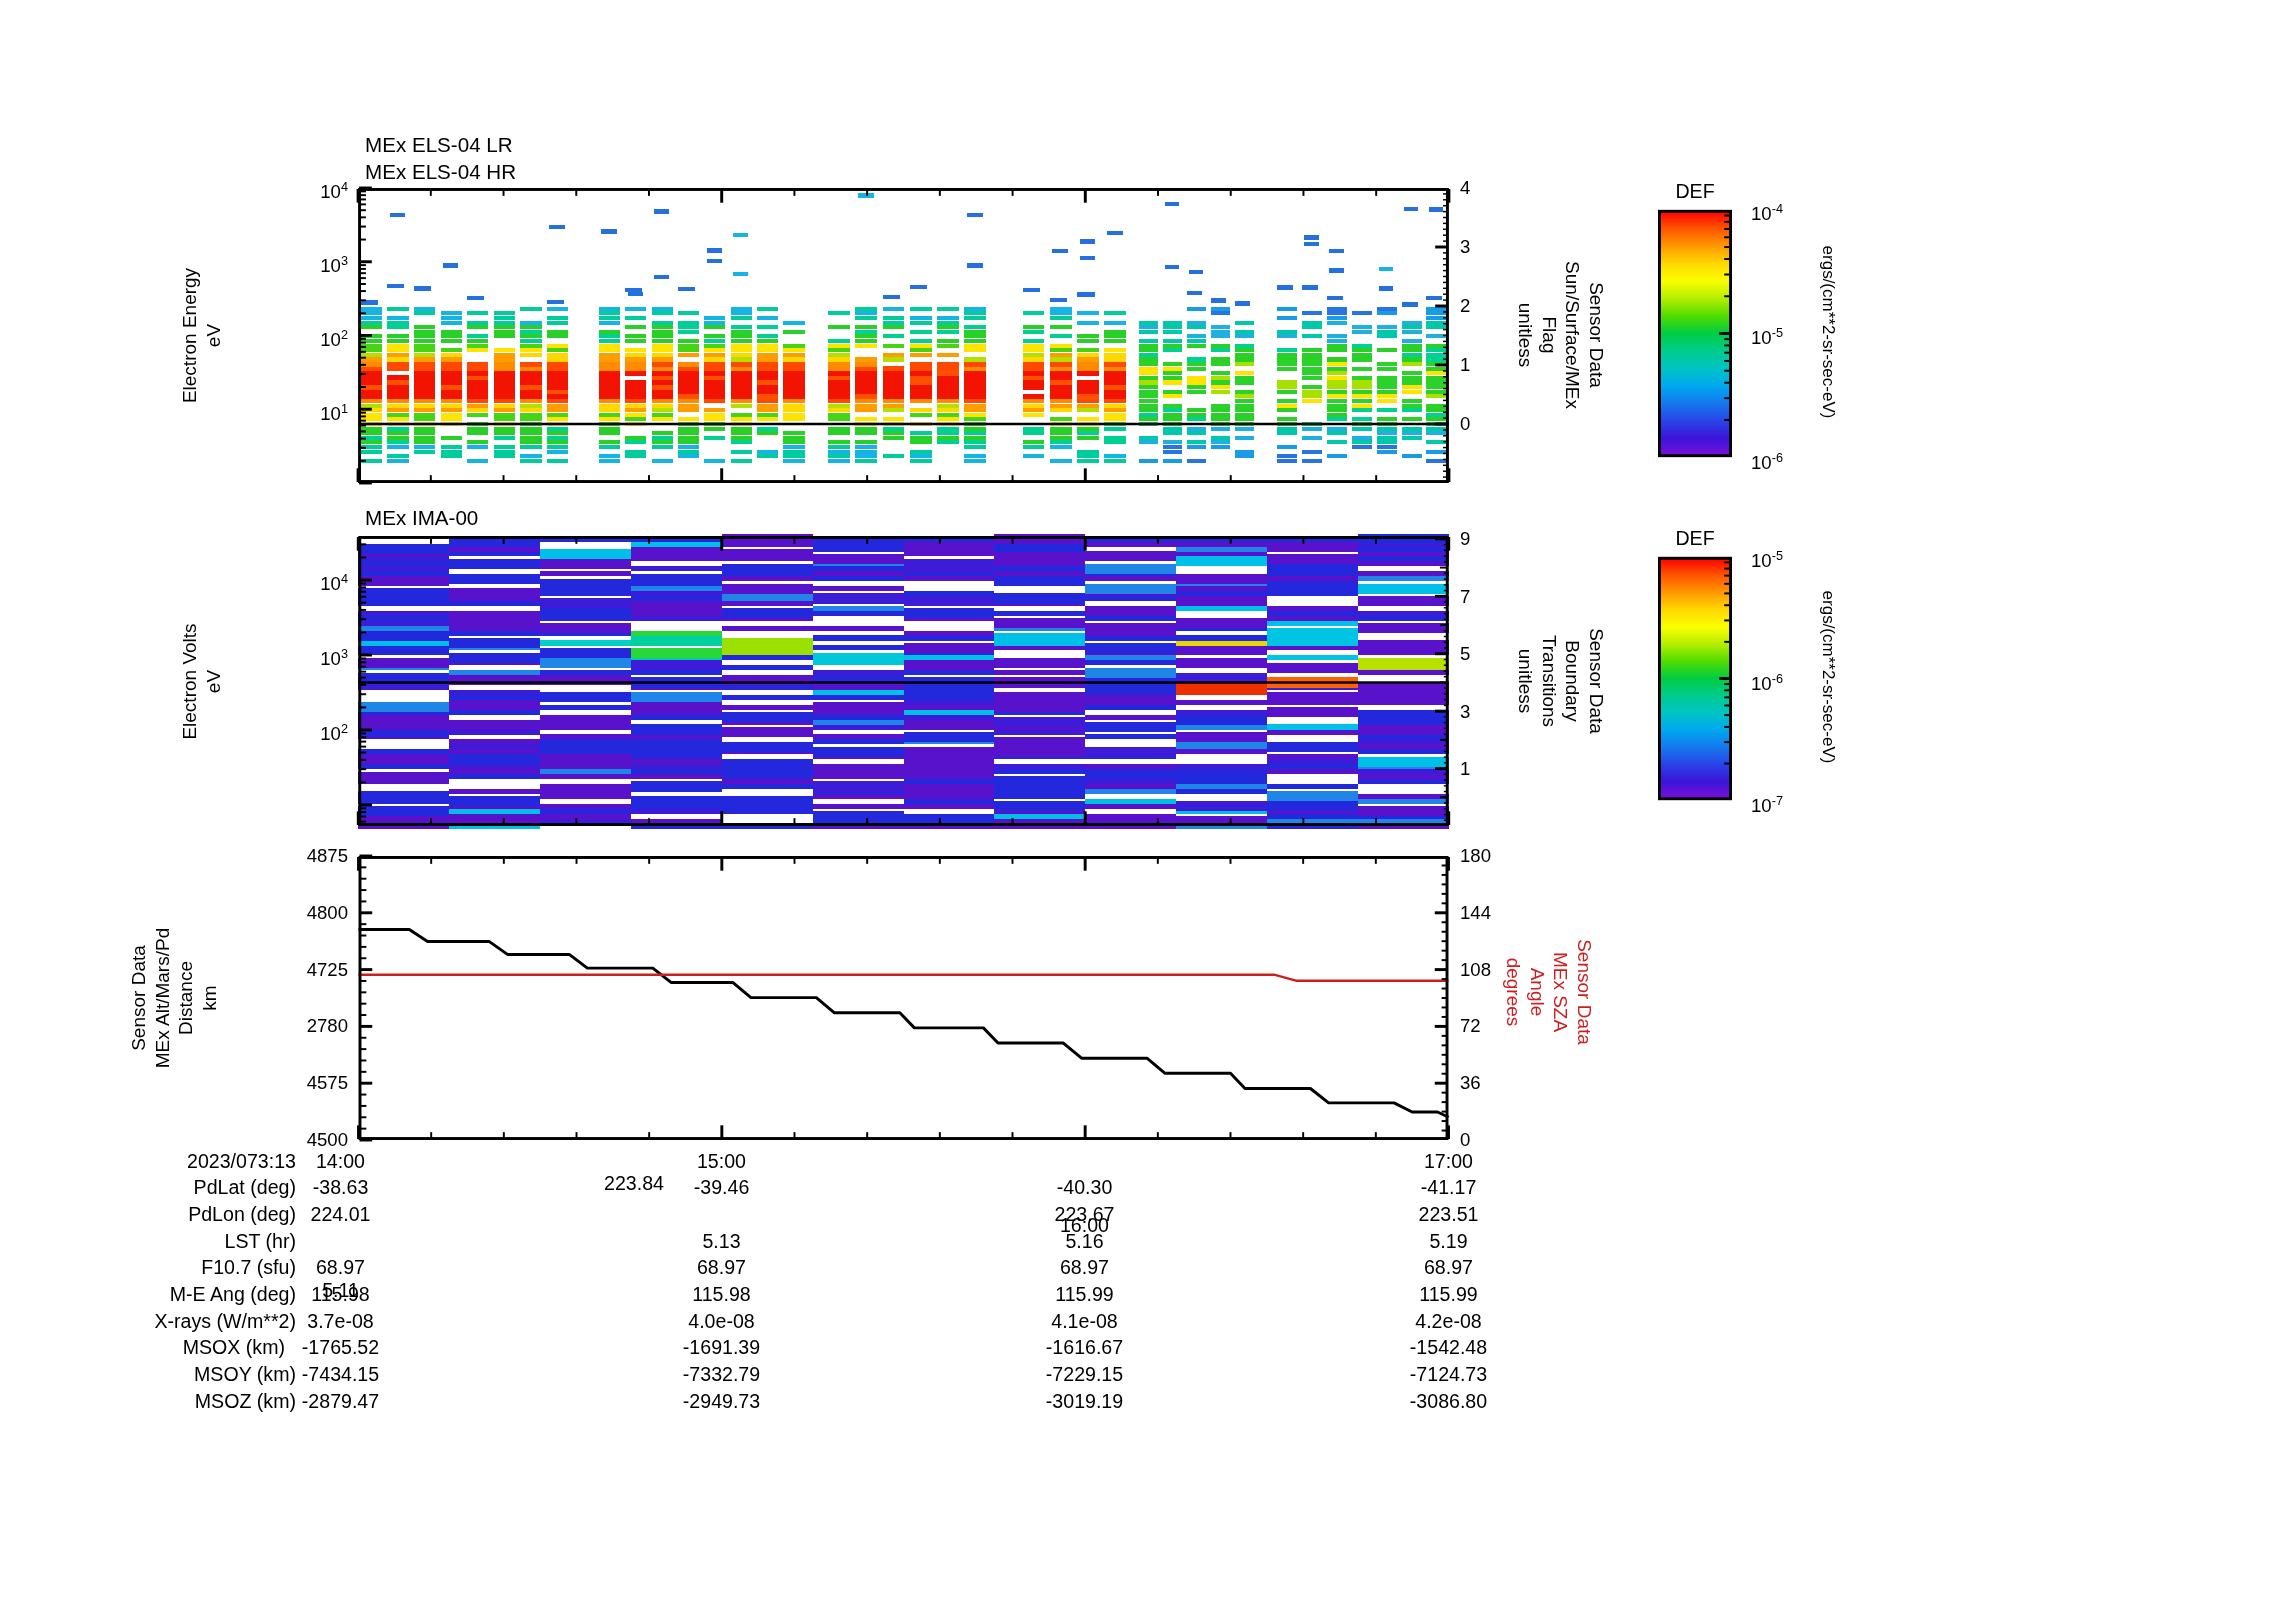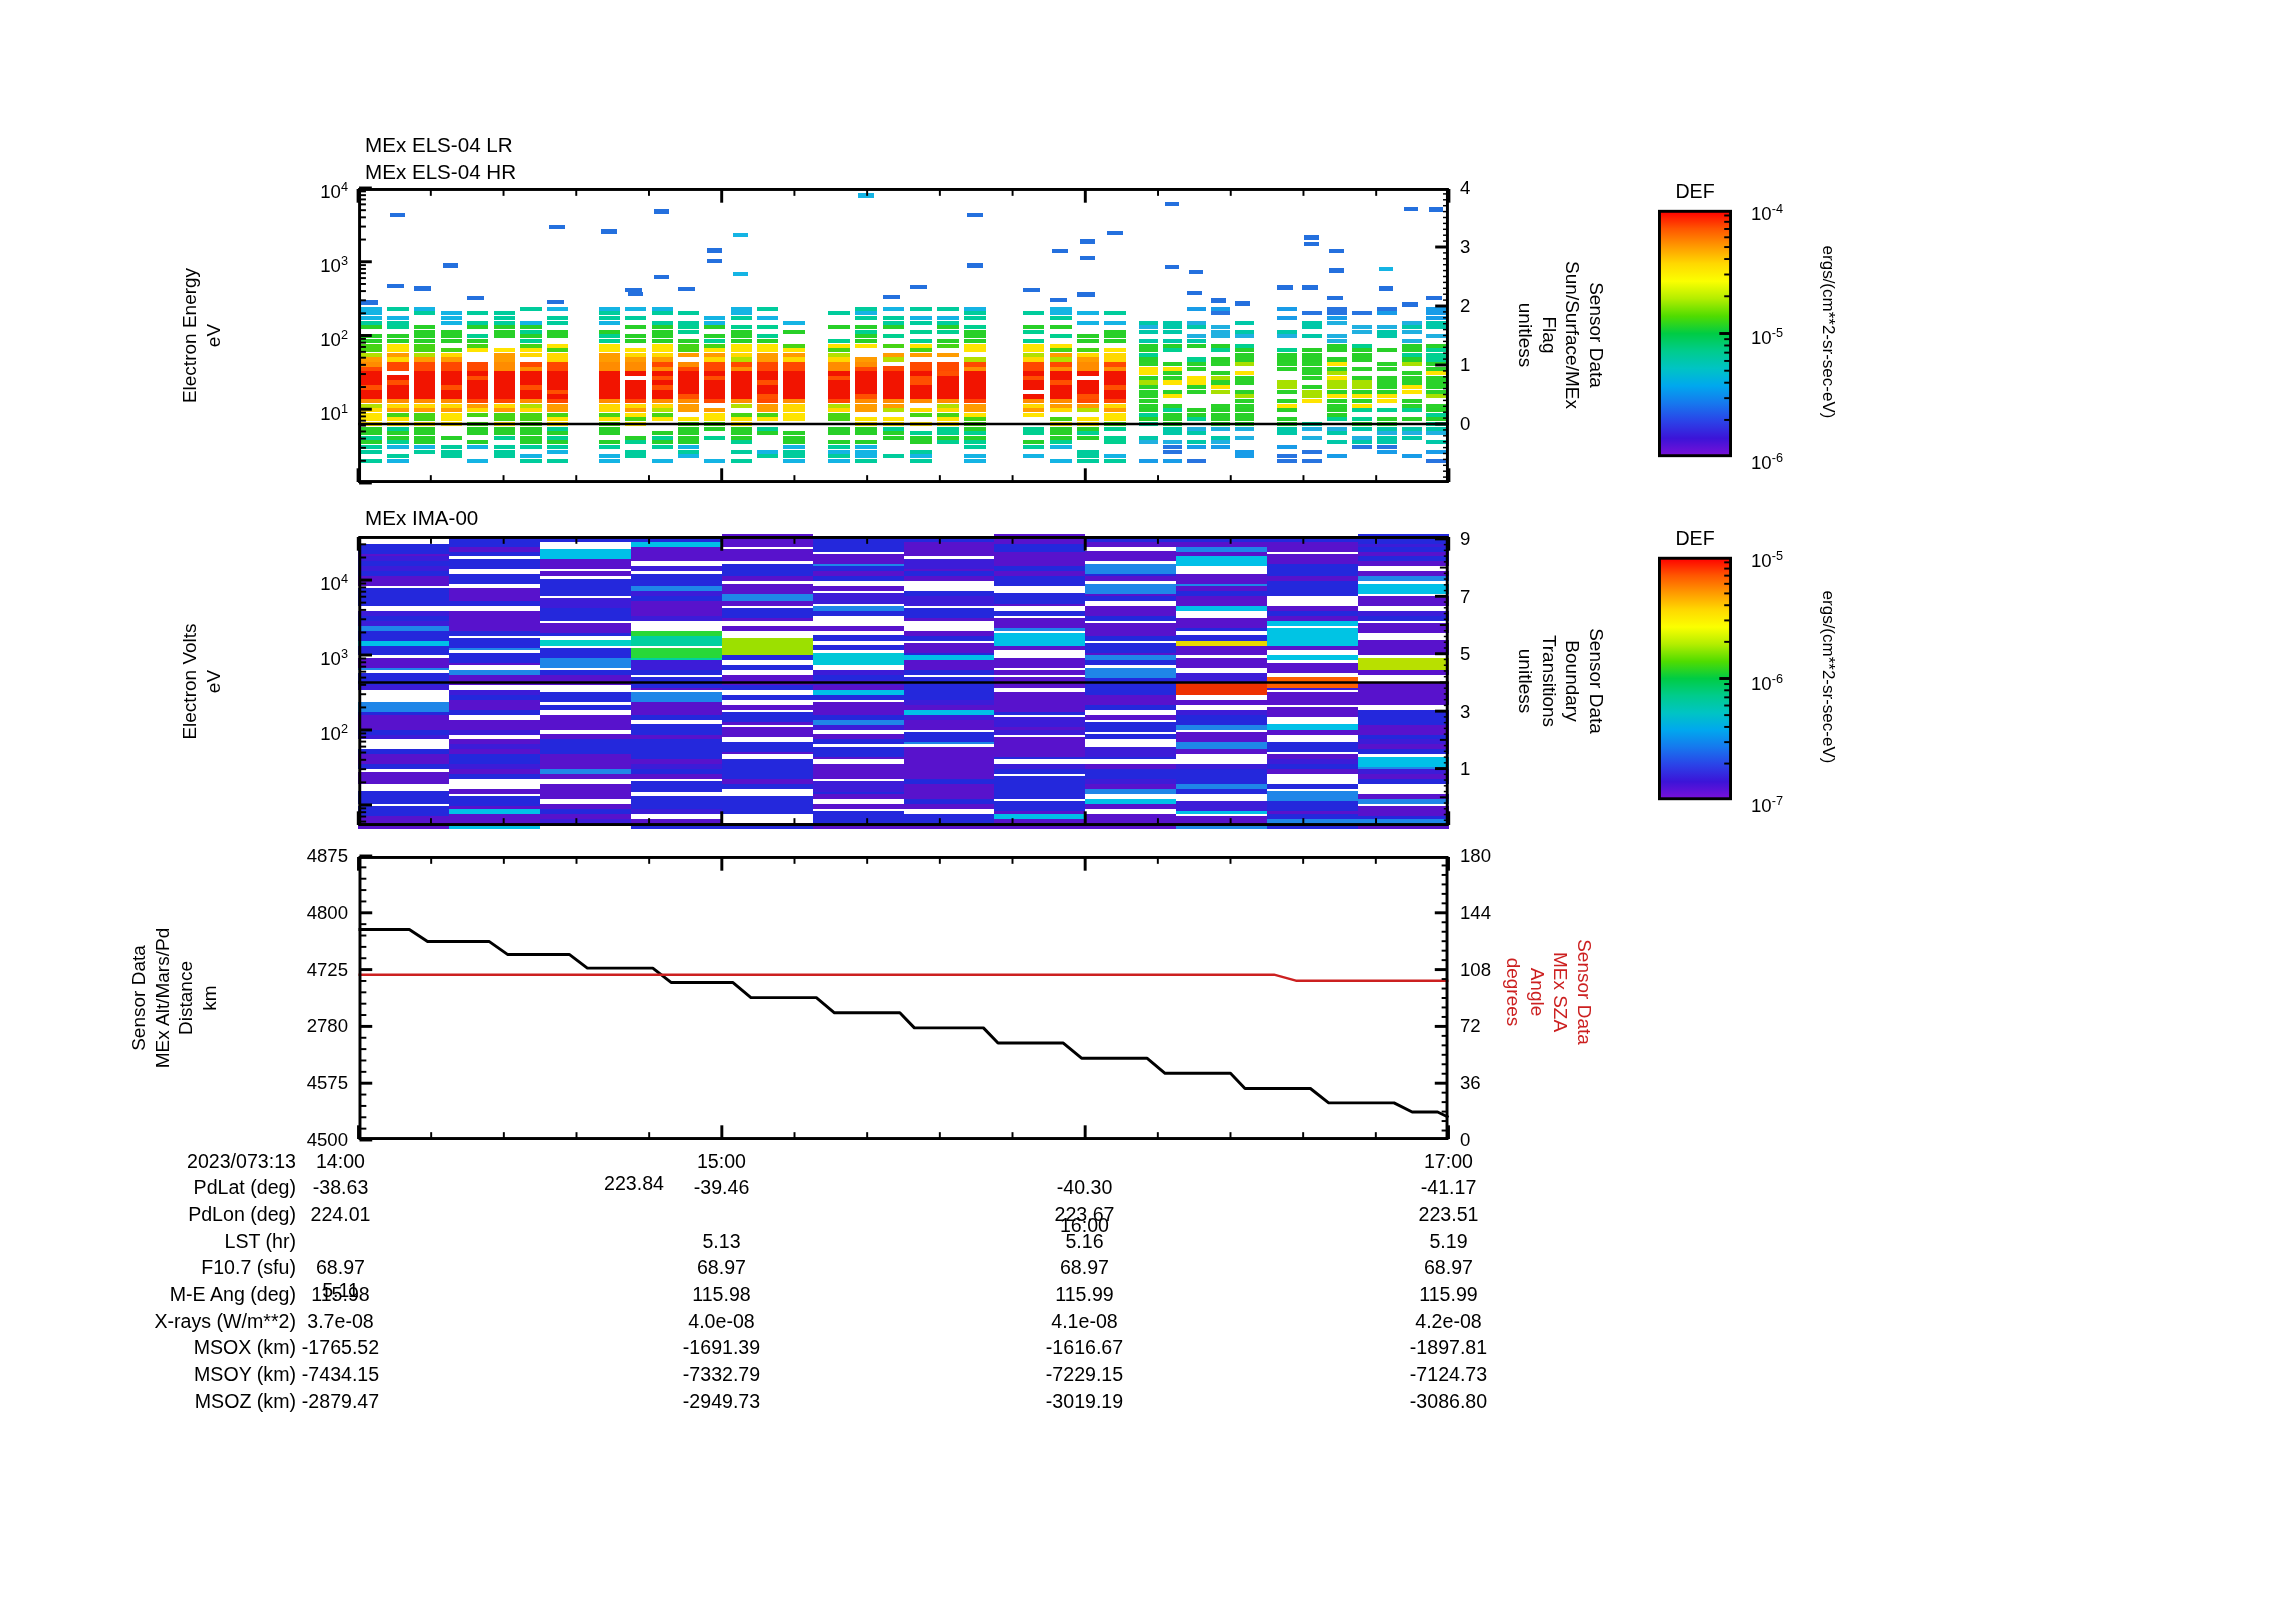--- a/index.html
+++ b/index.html
@@ -2106,25 +2106,25 @@
     <div class="abs cell" style="left:29px;top:1281px;width:267px;text-align:right">M-E Ang (deg)</div>
     <div class="abs cell" style="left:223px;top:1281px;width:235px;text-align:center">115.98</div>
     <div class="abs cell" style="left:604px;top:1281px;width:235px;text-align:center">115.98</div>
     <div class="abs cell" style="left:967px;top:1281px;width:235px;text-align:center">115.99</div>
     <div class="abs cell" style="left:1331px;top:1281px;width:235px;text-align:center">115.99</div>
     <div class="abs cell" style="left:29px;top:1308px;width:267px;text-align:right">X-rays (W/m**2)</div>
     <div class="abs cell" style="left:223px;top:1308px;width:235px;text-align:center">3.7e-08</div>
     <div class="abs cell" style="left:604px;top:1308px;width:235px;text-align:center">4.0e-08</div>
     <div class="abs cell" style="left:967px;top:1308px;width:235px;text-align:center">4.1e-08</div>
     <div class="abs cell" style="left:1331px;top:1308px;width:235px;text-align:center">4.2e-08</div>
-    <div class="abs cell" style="left:29px;top:1334px;width:267px;text-align:right">MSOX (km)</div>
+    <div class="abs cell" style="left:18px;top:1334px;width:267px;text-align:right">MSOX (km)</div>
     <div class="abs cell" style="left:223px;top:1334px;width:235px;text-align:center">-1765.52</div>
     <div class="abs cell" style="left:604px;top:1334px;width:235px;text-align:center">-1691.39</div>
     <div class="abs cell" style="left:967px;top:1334px;width:235px;text-align:center">-1616.67</div>
-    <div class="abs cell" style="left:1331px;top:1334px;width:235px;text-align:center">-1897.81</div>
+    <div class="abs cell" style="left:1331px;top:1334px;width:235px;text-align:center">-1542.48</div>
     <div class="abs cell" style="left:29px;top:1361px;width:267px;text-align:right">MSOY (km)</div>
     <div class="abs cell" style="left:223px;top:1361px;width:235px;text-align:center">-7434.15</div>
     <div class="abs cell" style="left:604px;top:1361px;width:235px;text-align:center">-7332.79</div>
     <div class="abs cell" style="left:967px;top:1361px;width:235px;text-align:center">-7229.15</div>
     <div class="abs cell" style="left:1331px;top:1361px;width:235px;text-align:center">-7124.73</div>
     <div class="abs cell" style="left:29px;top:1388px;width:267px;text-align:right">MSOZ (km)</div>
     <div class="abs cell" style="left:223px;top:1388px;width:235px;text-align:center">-2879.47</div>
     <div class="abs cell" style="left:604px;top:1388px;width:235px;text-align:center">-2949.73</div>
     <div class="abs cell" style="left:967px;top:1388px;width:235px;text-align:center">-3019.19</div>
     <div class="abs cell" style="left:1331px;top:1388px;width:235px;text-align:center">-3086.80</div>

